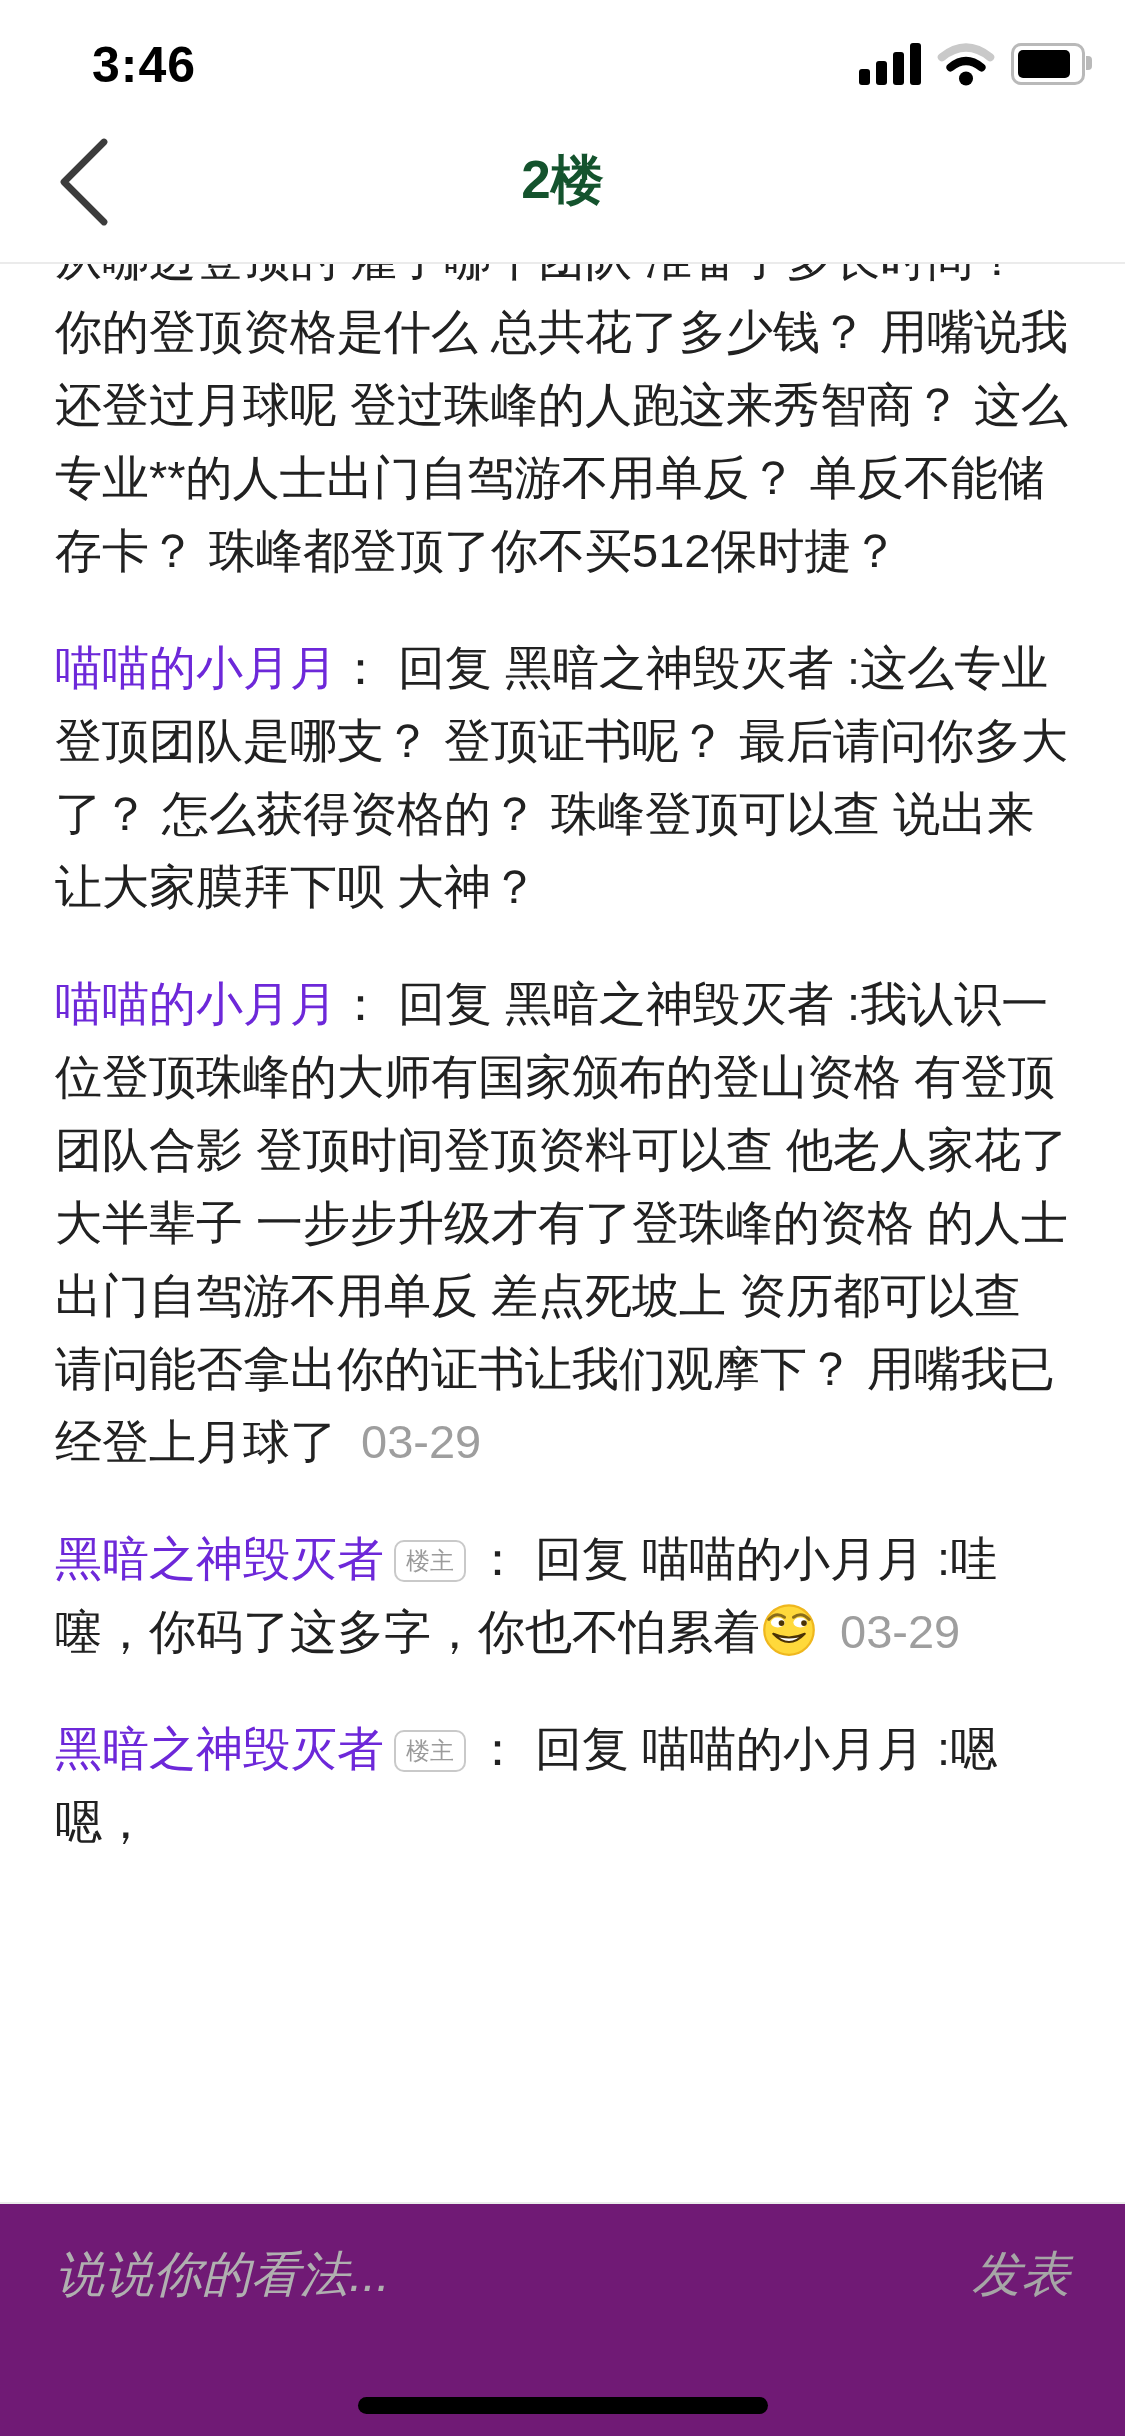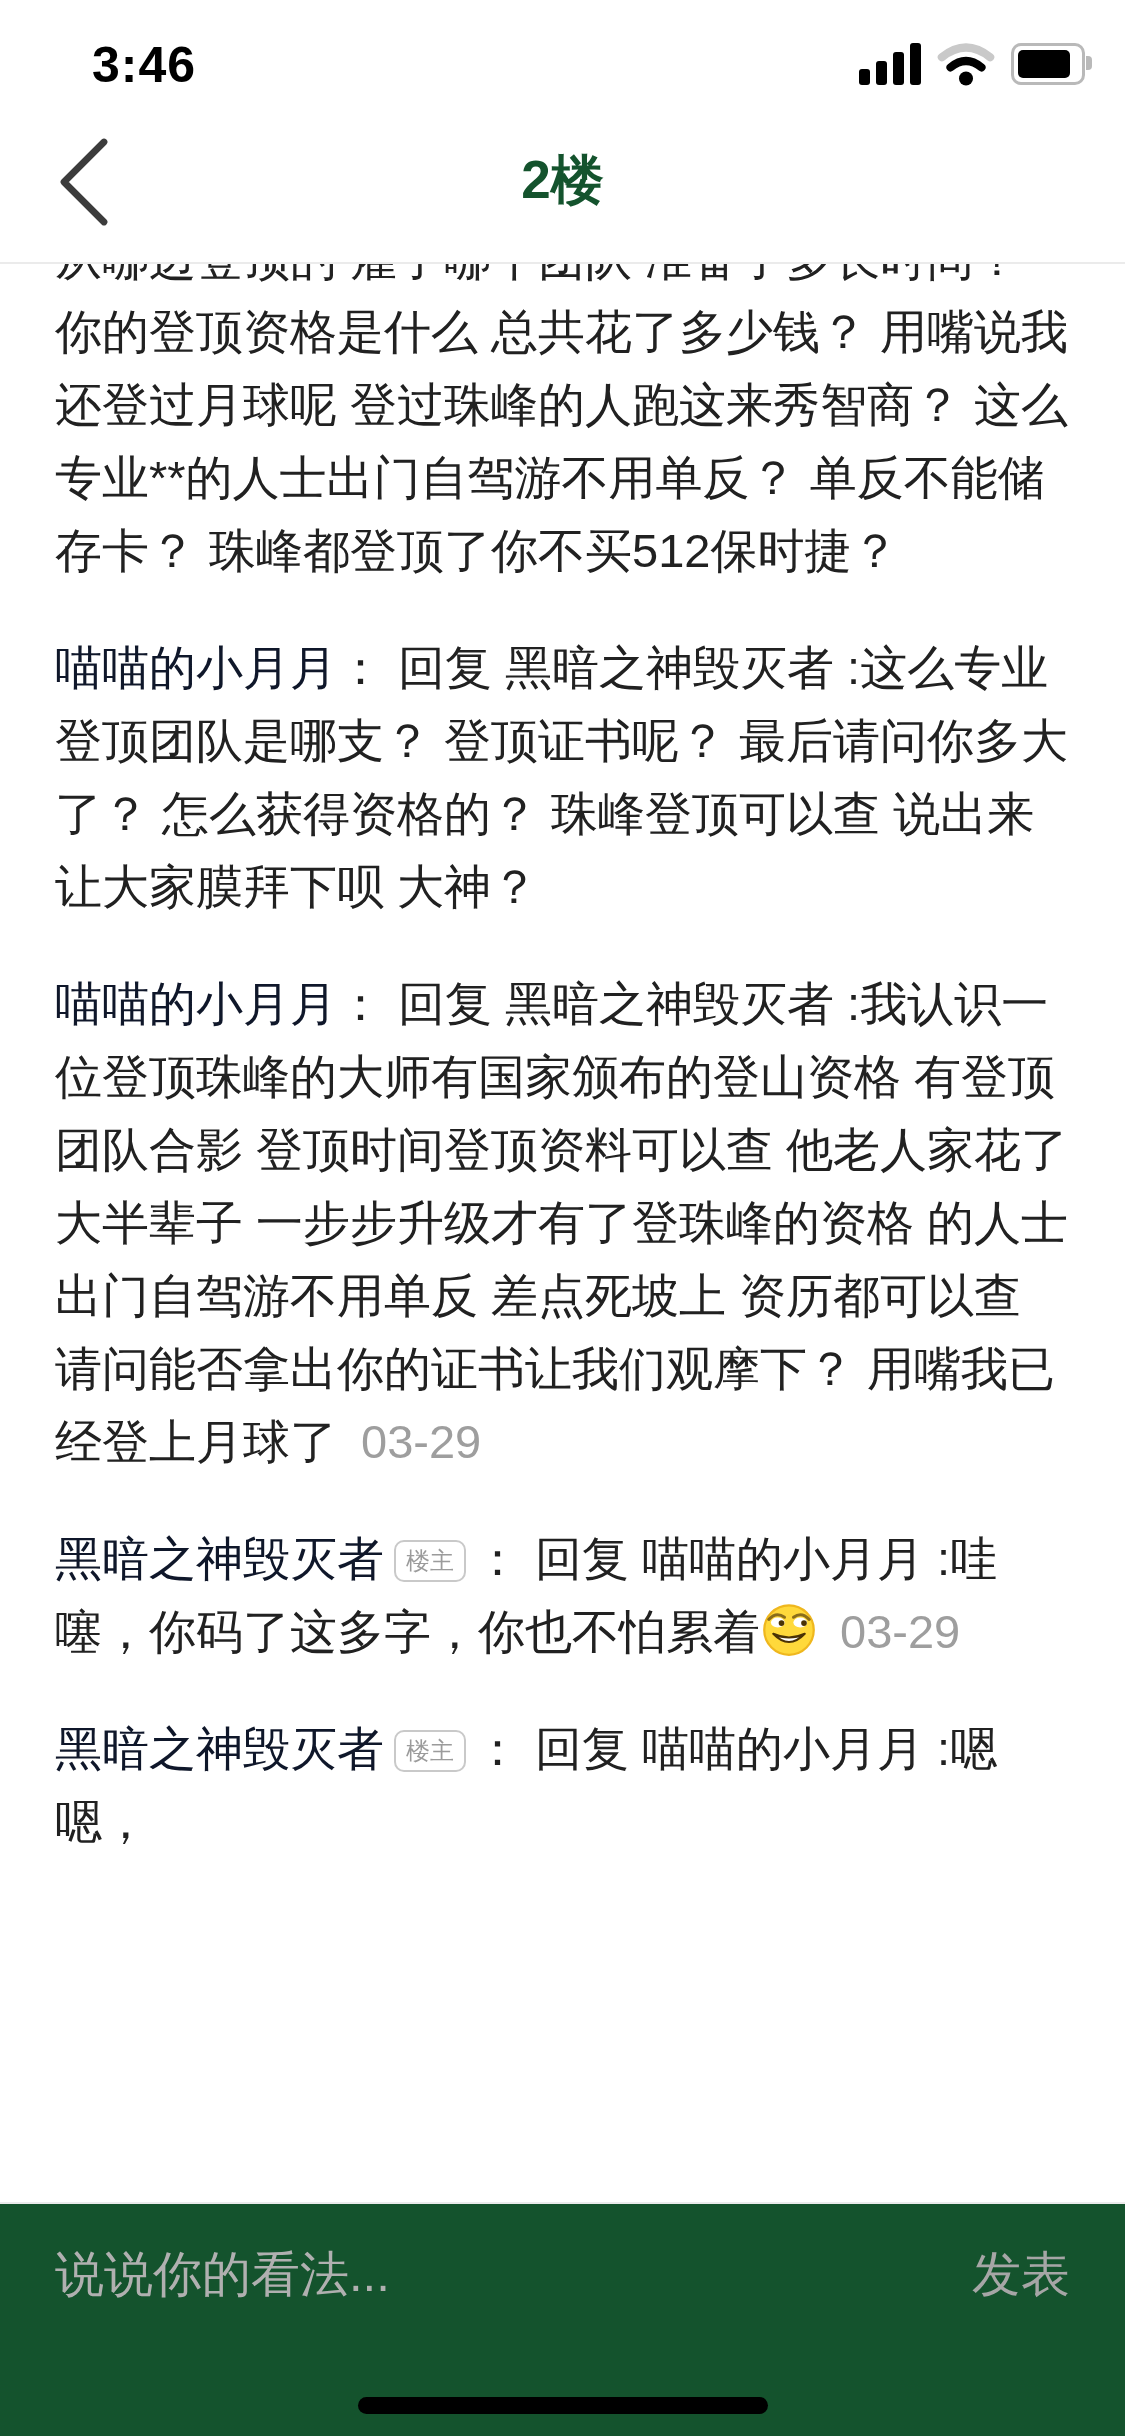--- a/index.html
+++ b/index.html
@@ -19,28 +19,28 @@
   .batt-nub{position:absolute;right:-10px;top:10px;width:6px;height:14px;background:#b9b9b9;border-radius:0 4px 4px 0;}
   
   .nav{position:absolute;top:100px;left:0;right:0;height:162px;background:#fff;z-index:25;border-bottom:2px solid #ebebeb;}
   .back{position:absolute;left:48px;top:34px;width:70px;height:96px;cursor:pointer;}
   .navtitle{position:absolute;left:0;right:0;top:0;height:100%;display:flex;align-items:center;justify-content:center;
     font-size:53px;font-weight:600;color:#14532d;}
   
   .content{position:absolute;top:222px;left:55px;width:1015px;z-index:1;
     font-size:47px;line-height:73px;color:#212121;word-break:break-all;}
   .comment{margin-top:44px;}
-  .user{color:#0f172a;}
+  .user{color:#6d28d9;}
   .badge{display:inline-block;border:2px solid #c9c9c9;border-radius:10px;color:#9b9b9b;
     font-size:24px;line-height:1;padding:7px 10px;margin:0 8px 0 10px;vertical-align:6px;}
   .colon{margin-right:14px;}
   .date{color:#9e9e9e;margin-left:24px;}
   .emoji{vertical-align:-9px;margin-left:2px;}
   
-  .composer{position:absolute;left:0;right:0;top:2202px;bottom:0;background:#14532d;z-index:30;border-top:2px solid #ebebeb;}
+  .composer{position:absolute;left:0;right:0;top:2202px;bottom:0;background:#701a75;z-index:30;border-top:2px solid #ebebeb;font-style:italic;}
   .composer-row{position:absolute;top:38px;left:55px;right:55px;display:flex;justify-content:space-between;
     align-items:center;font-size:49px;}
   .placeholder{color:#b0b0b0;}
   .submit{color:#a6a6a6;}
   .home{position:absolute;bottom:22px;left:50%;transform:translateX(-50%);
     width:410px;height:17px;border-radius:9px;background:#000;z-index:35;}
 </style>
 </head>
 <body>
 

